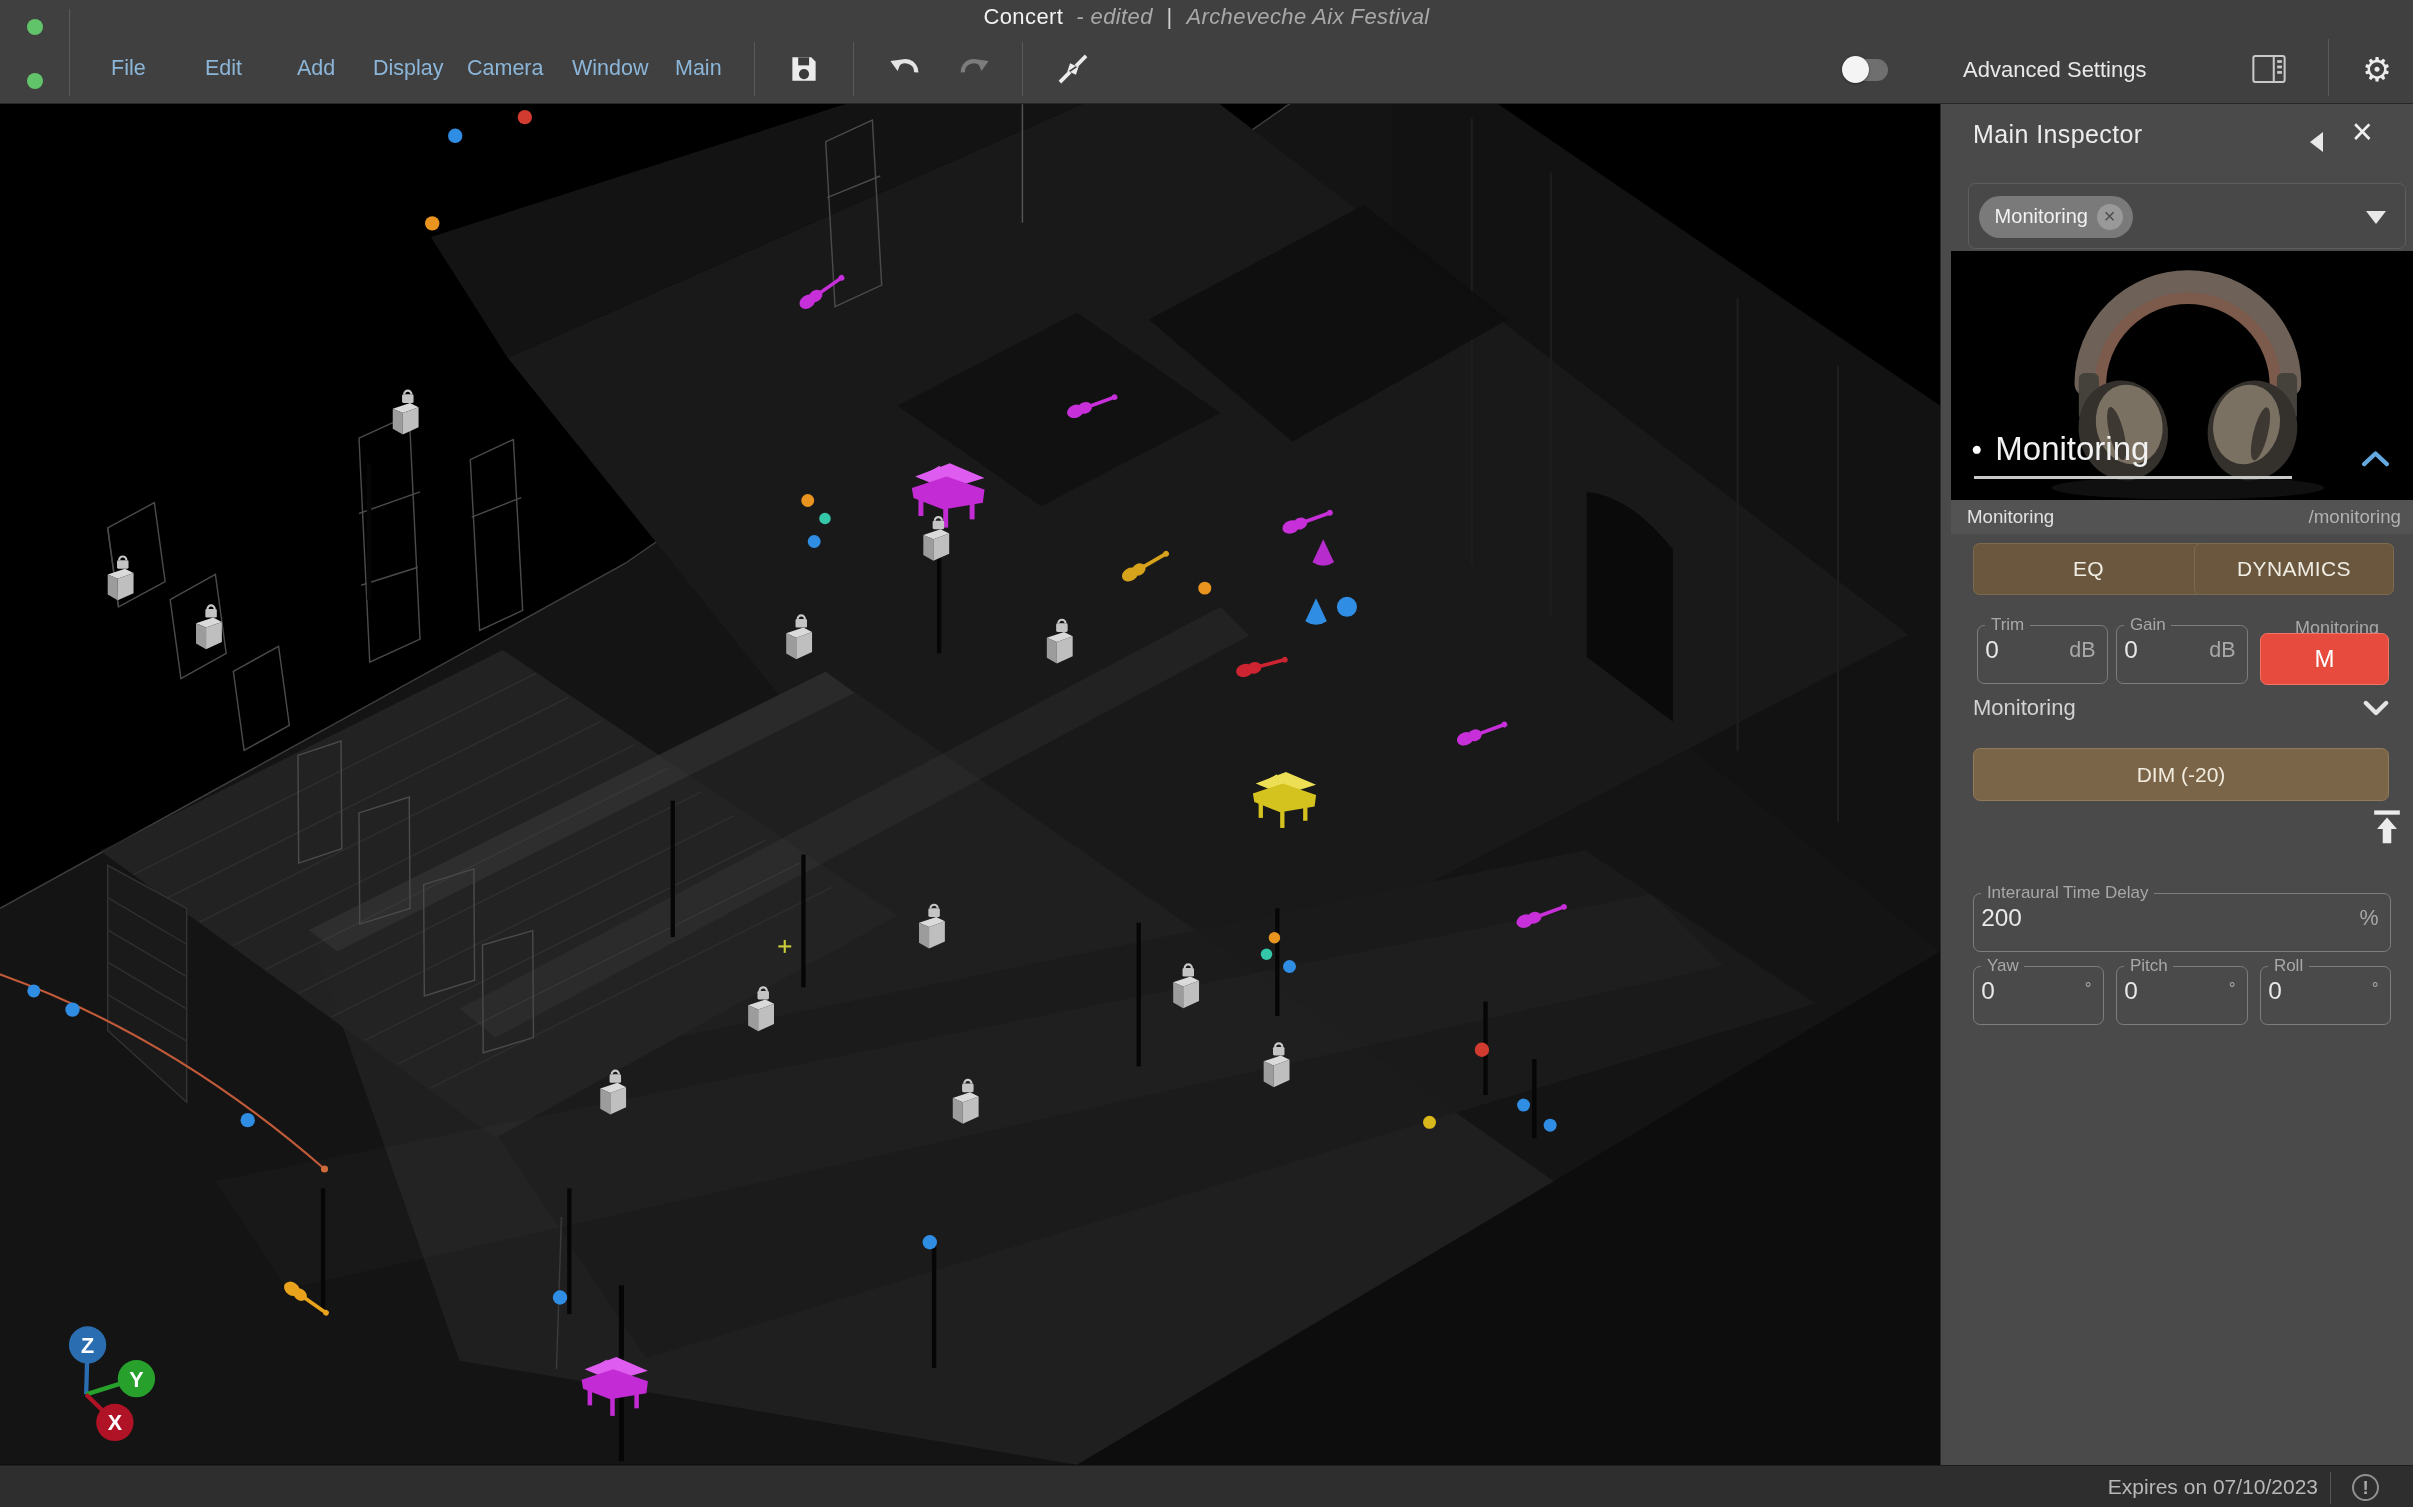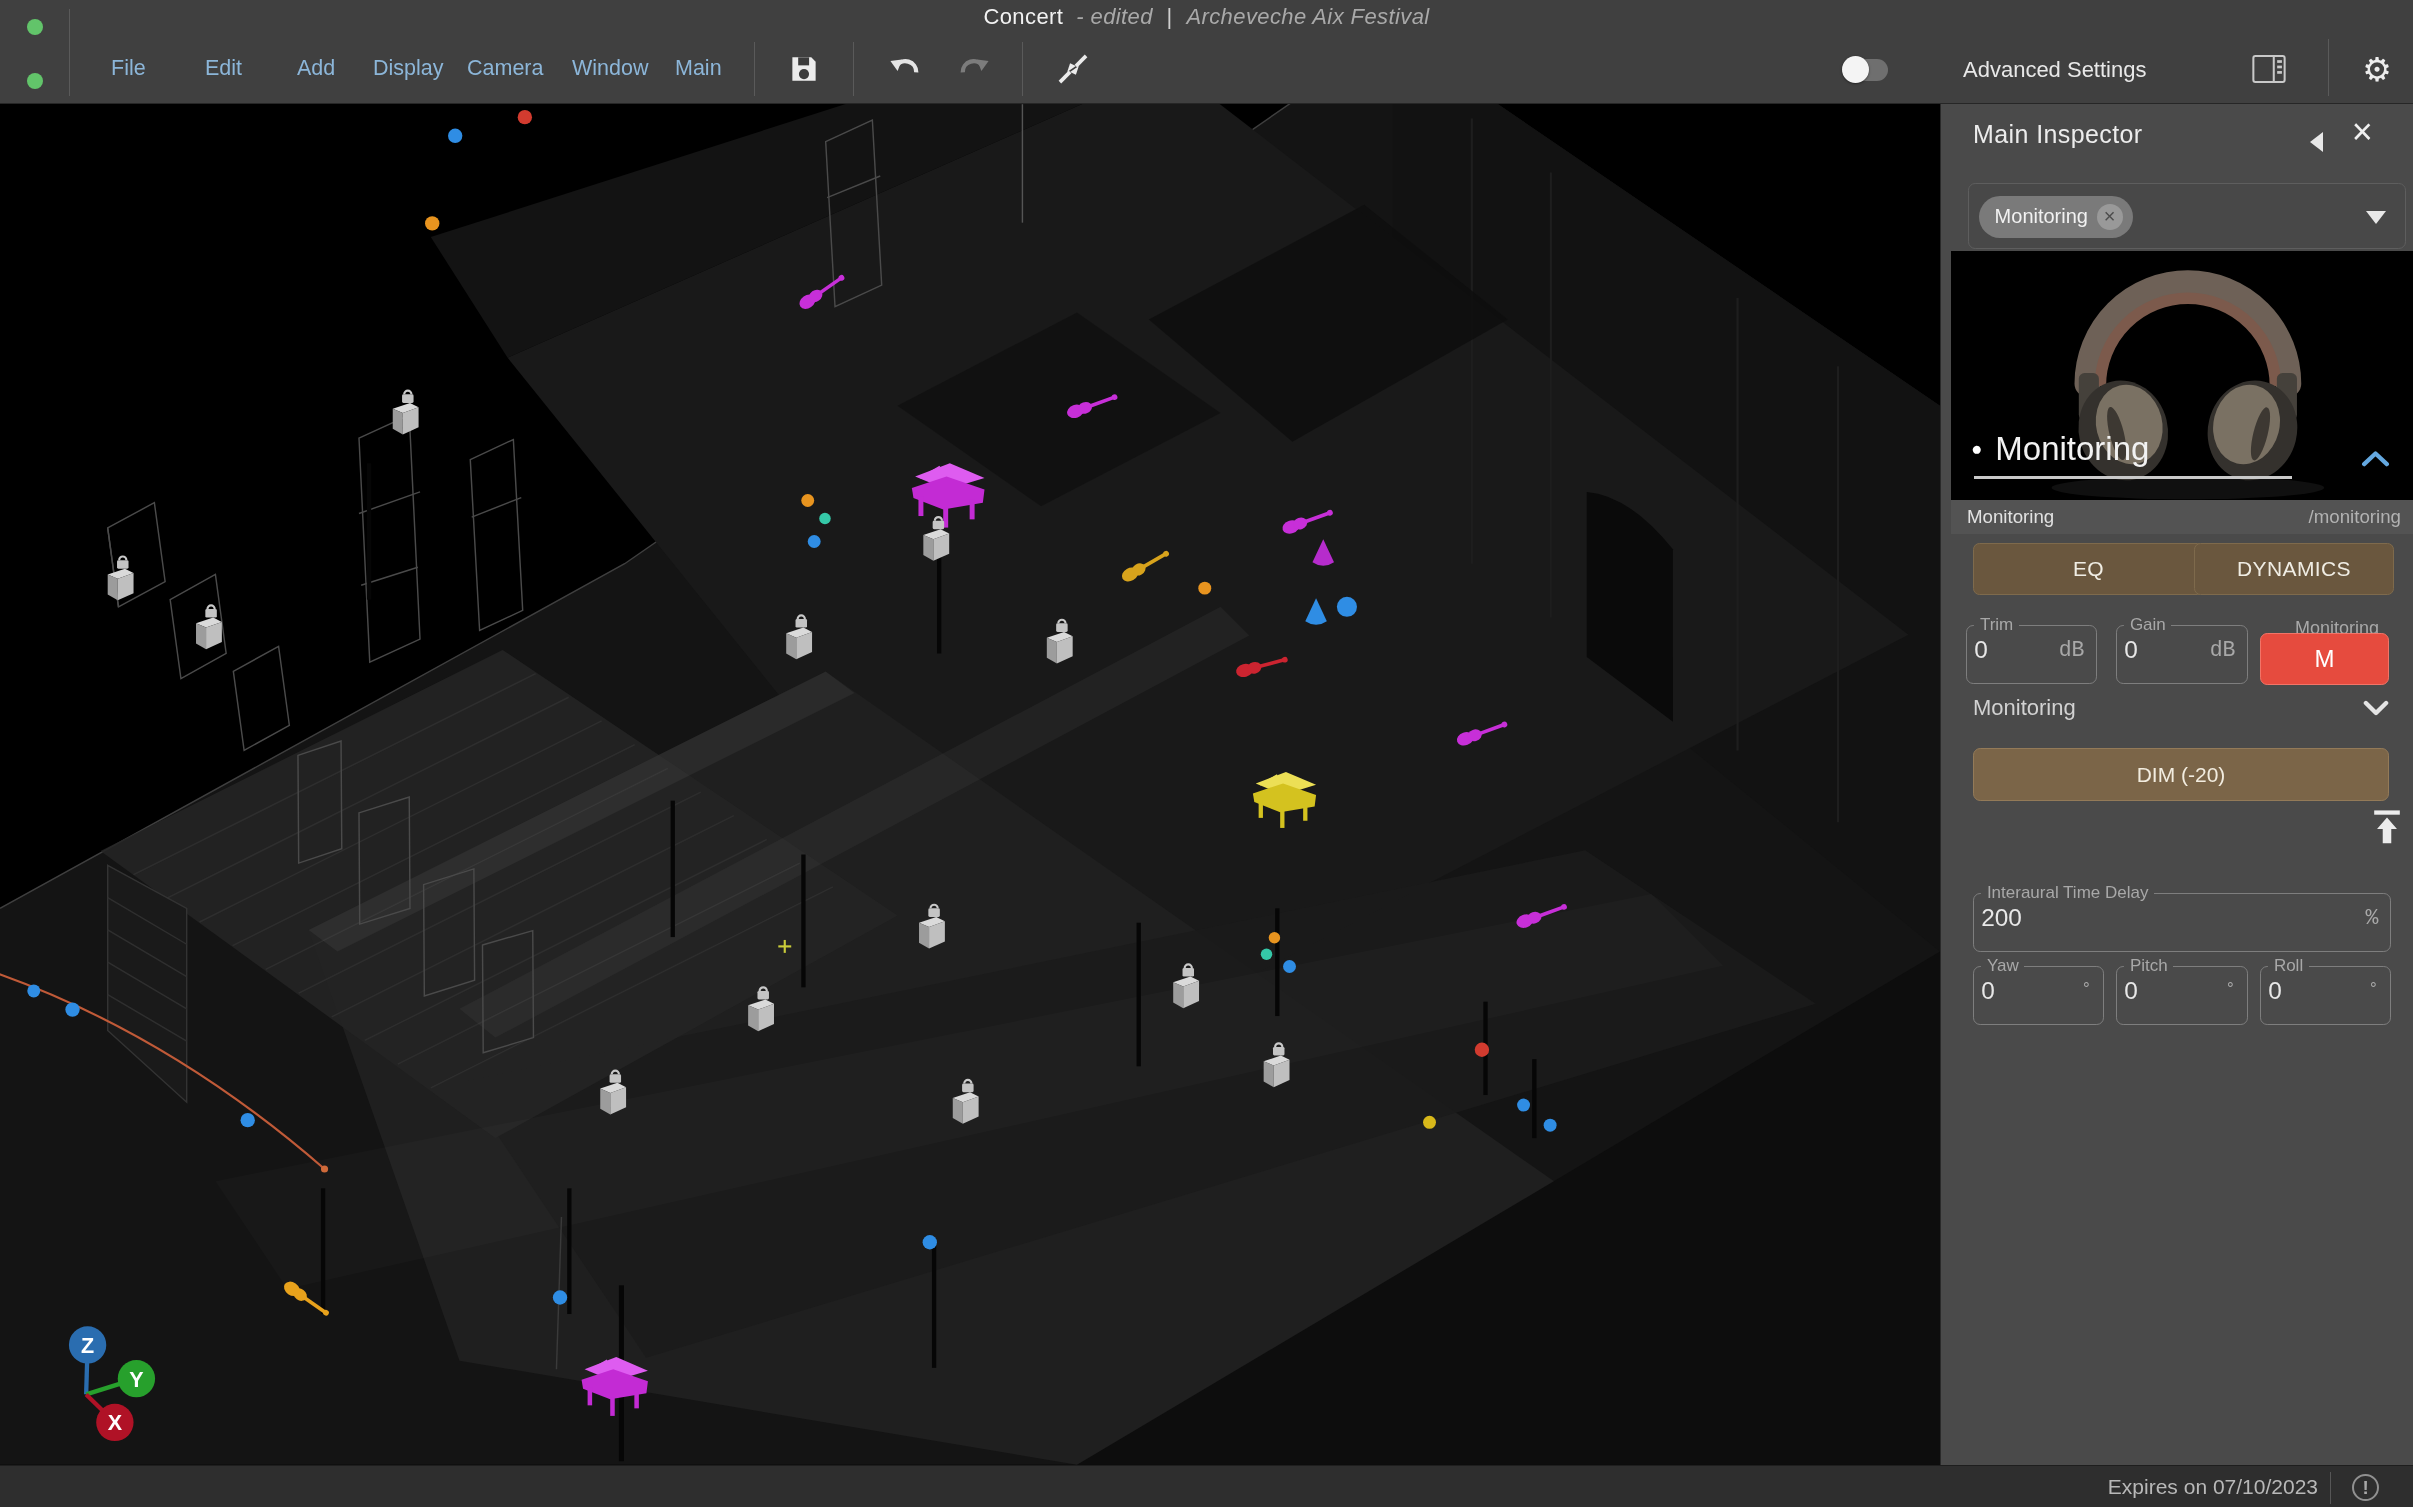--- a/index.html
+++ b/index.html
@@ -50,23 +50,23 @@
   .path-right { font-size:18.7px; color:#b2b2b2; }
 
   .proc-btn { position:absolute; top:439px; height:52px; background:#6a573e; border:0.7px solid #7e6a4c; border-radius:6.5px; color:#f0ede4; font-size:21px; display:flex; align-items:center; justify-content:center; letter-spacing:0.4px; }
   .btn-eq { left:32px; width:231px; }
   .btn-dyn { left:253px; width:200px; }
 
   fieldset.fld { position:absolute; border:0.7px solid #7e7e7e; border-radius:7.2px; height:69px; }
   fieldset.fld legend { font-size:17px; color:#a8a8a8; margin-left:7.2px; padding:0 5.7px; }
   .fld-row { display:flex; justify-content:space-between; align-items:center; padding:1.4px 11.5px 0 7.2px; }
   .fld-val { font-size:24.4px; color:#e8e8e8; }
-  .fld-unit { font-size:21.5px; color:#a8a8a8;font-family:Liberation Mono, monospace; }
+  .fld-unit { font-size:21.5px; color:#a8a8a8; }
   .fld-unit.deg { font-size:17px; align-self:flex-start; margin-top:1.4px; }
-  .fs-trim { top:511px; left:25px; width:131px; }
+  .fs-trim { top:511px; left:36px; width:131px; }
   .fs-gain { top:511px; left:175px; width:132px; }
   .mon-label { position:absolute; top:514px; right:34px; font-size:18px; color:#a8a8a8; z-index:1; }
   .m-btn { position:absolute; top:529px; left:319px; width:129px; height:52px; background:#e64b3e; border:1.4px solid #f27467; border-radius:7.2px; color:#fff; font-size:24px; display:flex; align-items:center; justify-content:center; z-index:2; }
 
   .section-row { position:absolute; top:587px; left:32px; right:24.4px; height:33px; display:flex; align-items:center; justify-content:space-between; }
   .section-title { font-size:22px; color:#d2d2d2; }
 
   .dim-btn { position:absolute; top:644px; left:32px; right:24px; height:53px; background:#7b6548; border:1.4px solid #937a58; border-radius:7.2px; color:#f2ecdf; font-size:21px; display:flex; align-items:center; justify-content:center; }
 
   fieldset.fld-hrtf { position:absolute; top:698px; left:32px; width:388px; height:57px; border:2.9px solid #5e9fd6; border-radius:8.6px; }

